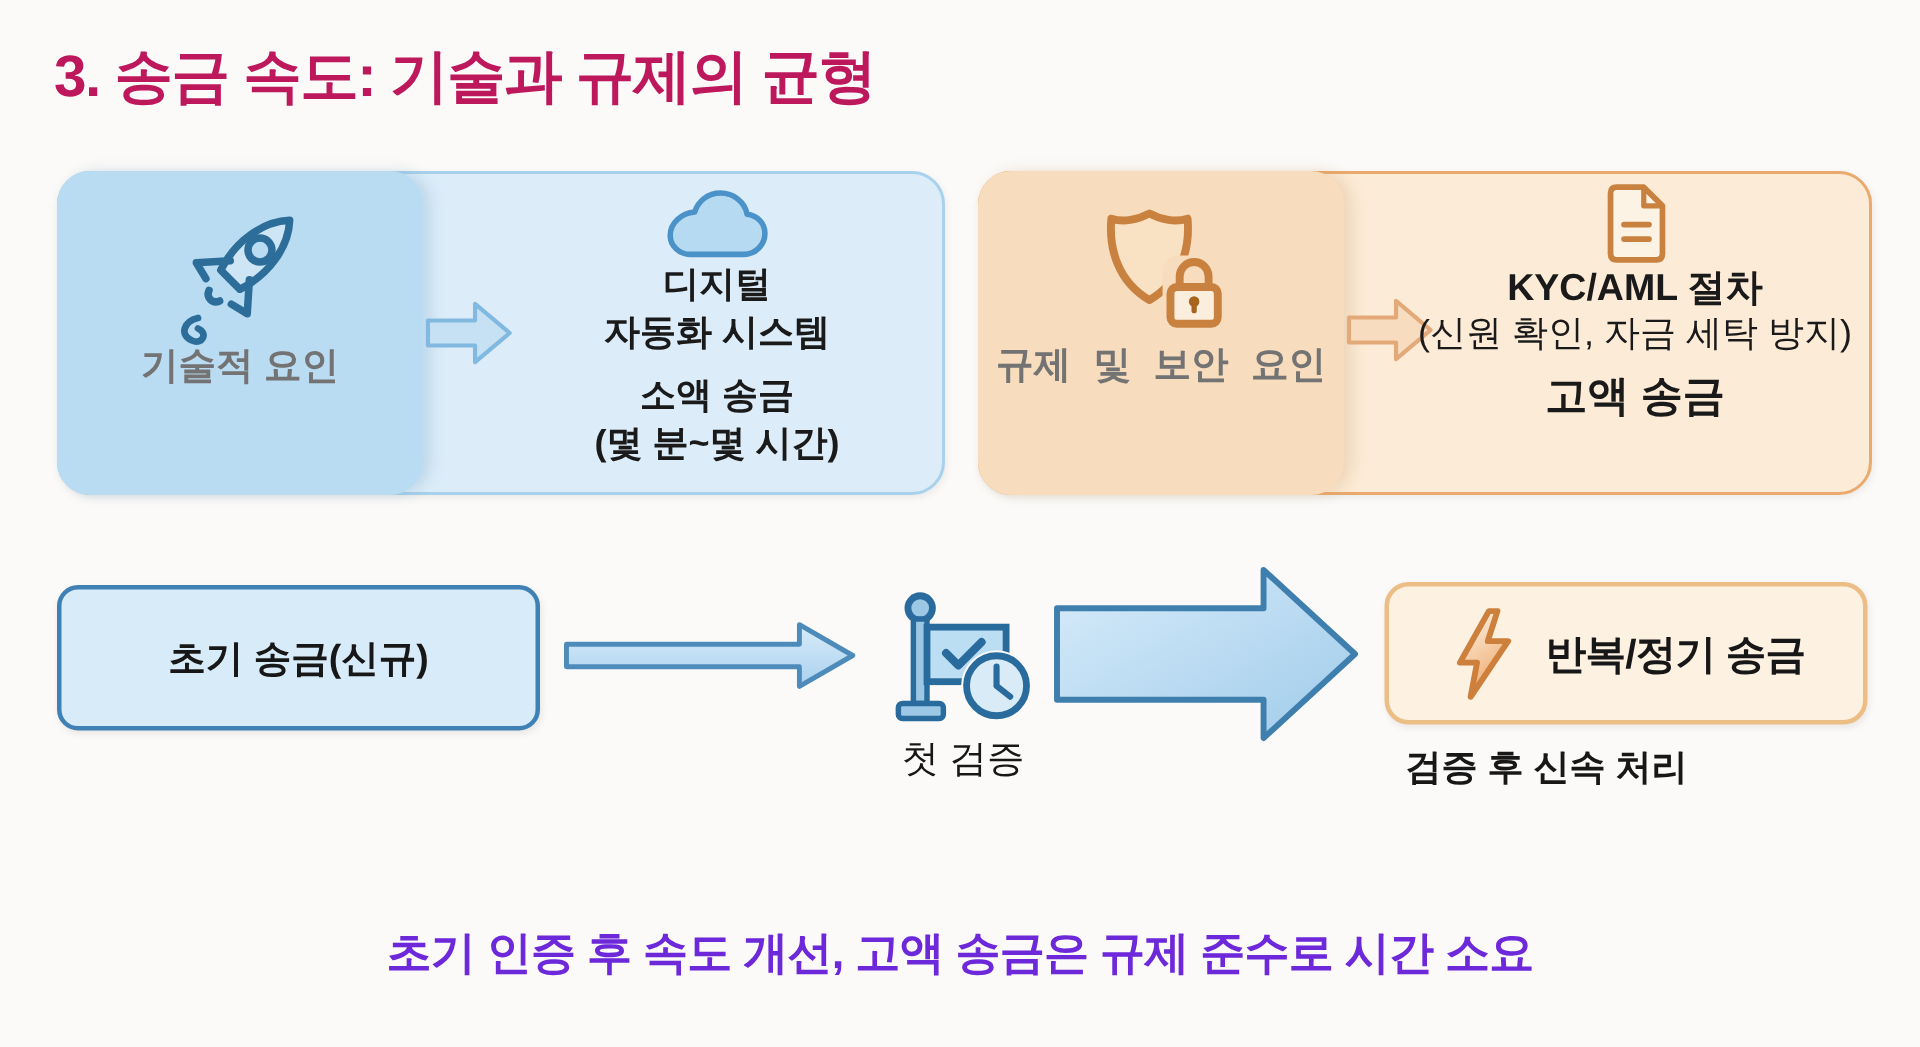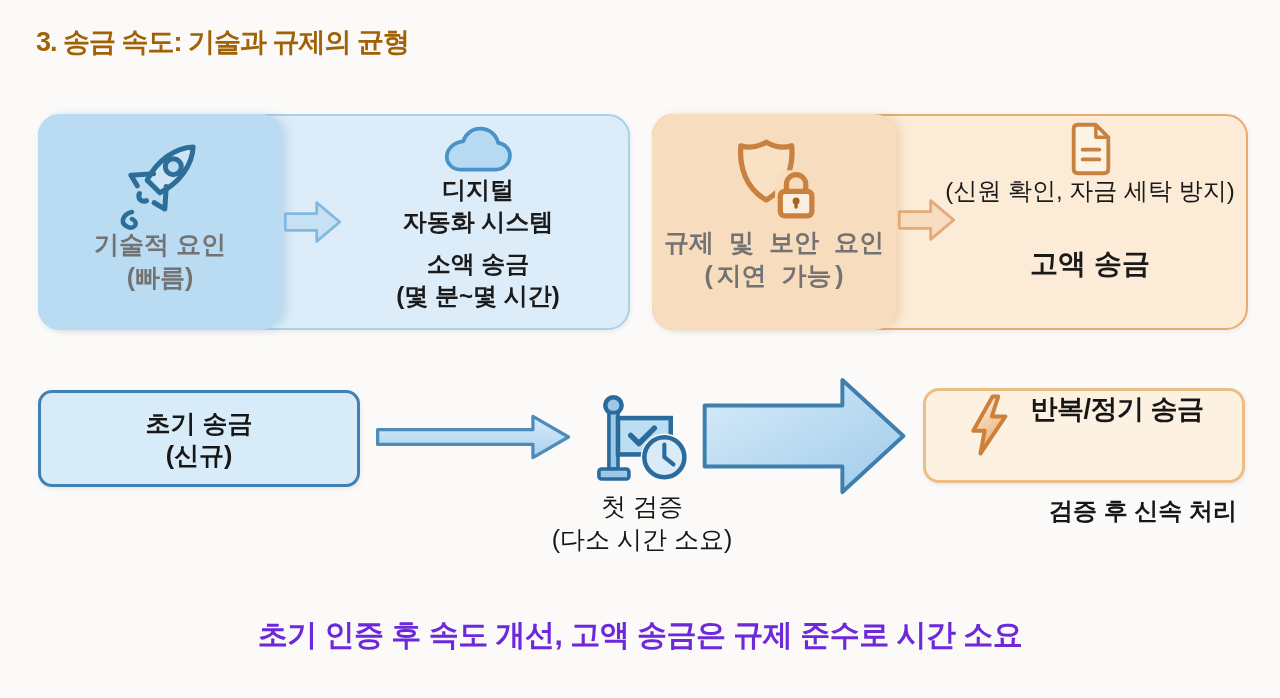--- a/index.html
+++ b/index.html
@@ -8,21 +8,21 @@
     font-family: "Liberation Sans", "DejaVu Sans", sans-serif;
     background: #fbfaf8;
     color: #171717;
     overflow: hidden;
   }
   .stage { position: relative; width: 1280px; height: 698px; background: #fbfaf8; }
   .abs { position: absolute; }
 
   .page-title {
     left: 36px; top: 24px; width: 900px;
-    font-size: 27px; font-weight: 800; letter-spacing: -1px; color: #a16207;
+    font-size: 39px; font-weight: 800; letter-spacing: -1px; color: #be185d;
   }
 
   
   .panel {
     top: 114px; height: 216px; border-radius: 22px;
     box-shadow: 1px 2px 4px rgba(110,110,110,.10);
   }
   .panel-blue  { left: 38px;  width: 592px; background: #dcedf9; border: 2px solid #a8d1ec; }
   .panel-orange{ left: 652px; width: 596px; background: #fcebd6; border: 2px solid #eaaa6e; }
   .panel-inner {
@@ -45,37 +45,37 @@
   .blue-case    { left: 328px; top: 248px; width: 300px; font-size: 24px; font-weight: 600; line-height: 32px; }
   .orange-detail{ left: 925px; top: 176px; width: 330px; }
   .orange-detail .t1 { display:block; font-size: 25px; font-weight: 800; line-height: 32px; }
   .orange-detail .t2 { display:block; font-size: 24px; font-weight: 500; line-height: 30px; }
   .orange-case  { left: 925px; top: 248px; width: 330px; font-size: 28px; font-weight: 600; line-height: 32px; }
 
   
   .start-box {
     left: 38px; top: 390px; width: 322px; height: 97px;
     background: #d8ebf8; border: 3px solid #3f81b4; border-radius: 14px;
-    display: flex; flex-direction: column; align-items: center; justify-content: center;
+    display: flex; flex-direction: row; align-items: center; justify-content: center;
     font-size: 25px; font-weight: 800; line-height: 32px;
     box-shadow: 1px 2px 4px rgba(110,110,110,.12);
   }
   .check-caption {
     left: 512px; top: 490px; width: 260px; text-align: center;
     font-size: 25px; font-weight: 400; line-height: 33px;
   }
   .result-box {
     left: 923px; top: 388px; width: 322px; height: 95px;
     background: #fdf1e2; border: 3px solid #ecbe85; border-radius: 16px;
-    display: flex; align-items: flex-start; justify-content: center; gap: 16px;
+    display: flex; align-items: center; justify-content: center; gap: 16px;
     box-shadow: 1px 2px 4px rgba(110,110,110,.12);
   }
   .result-label { font-size: 27px; font-weight: 800; letter-spacing: -0.5px; }
   .result-caption {
-    left: 937px; top: 495px; width: 300px; text-align: right;
+    left: 937px; top: 495px; width: 300px; text-align: left;
     font-size: 24px; font-weight: 800;
   }
   .footer-note {
     left: 0; top: 615px; width: 1280px; text-align: center;
     font-size: 30px; font-weight: 800; letter-spacing: -0.5px; color: #6d28d9;
   }
   svg { display: block; }
 </style>
 </head>
 <body>
@@ -93,21 +93,20 @@
       <circle cx="52" cy="32" r="8" fill="#b9dcf2"></circle>
       <path d="M43,51 L28,68 L40,71"></path>
       <path d="M61,51 L76,68 L64,71"></path>
       <path d="M47,75 C49,80 55,80 57,75"></path>
     </g>
     <path d="M22,82 c-9,2 -13,11 -4,15 c7,3 11,-5 4,-8" fill="none" stroke="#2c6e99" stroke-width="4.5" stroke-linecap="round"></path>
   </svg>
 
   <div class="abs inner-label inner-label-blue">
     <span class="dt-line">기술적 요인</span>
-    <span class="dt-line">(빠름)</span>
   </div>
 
   <svg class="abs" style="left:282px; top:198px;" width="62" height="48" viewBox="0 0 64 52">
     <polygon points="2,17 36,17 36,5 61,26 36,47 36,35 2,35" fill="#c6e1f4" stroke="#82b9e0" stroke-width="3" stroke-linejoin="round"></polygon>
   </svg>
 
   <svg class="abs" style="left:439px; top:125px;" width="78" height="52" viewBox="0 0 100 70">
     <path d="M26,60 H74 C85,60 93,51 93,41 C93,32 86,25 77,24 C75,13 65,5 53,5 C42,5 33,12 30,22 C18,23 8,32 8,43 C8,52 16,60 26,60 Z" fill="#b6daf1" stroke="#4a92c8" stroke-width="5" stroke-linejoin="round"></path>
   </svg>
 
@@ -127,35 +126,35 @@
     <path d="M33,6 C42,11 53,13 62,10 C64,33 57,58 33,72 C9,58 2,33 4,10 C13,13 24,11 33,6 Z" fill="#f9e2c4" stroke="#c9813f" stroke-width="6" stroke-linejoin="round"></path>
     <rect x="43" y="38" width="50" height="56" rx="12" fill="#f7dcbd"></rect>
     <path d="M56,62 v-8 a11,11 0 0 1 22,0 v8" fill="none" stroke="#c9813f" stroke-width="6" stroke-linecap="round"></path>
     <rect x="49" y="62" width="36" height="28" rx="5" fill="#fceedd" stroke="#c9813f" stroke-width="6"></rect>
     <circle cx="67" cy="73" r="4" fill="#a8641f"></circle>
     <rect x="65" y="74" width="4" height="8" rx="2" fill="#a8641f"></rect>
   </svg>
 
   <div class="abs inner-label inner-label-orange">
     <span class="dt-line">규제 및 보안 요인</span>
-    <span class="dt-line">(지연 가능)</span>
   </div>
 
   <svg class="abs" style="left:896px; top:196px;" width="62" height="48" viewBox="0 0 64 52">
     <polygon points="2,17 36,17 36,5 61,26 36,47 36,35 2,35" fill="#f8dcc0" stroke="#e3a979" stroke-width="3" stroke-linejoin="round"></polygon>
   </svg>
 
   <svg class="abs" style="left:1068px; top:122px;" width="46" height="54" viewBox="0 0 66 78">
     <path d="M14,4 H40 L58,22 V68 Q58,74 52,74 H14 Q8,74 8,68 V10 Q8,4 14,4 Z" fill="#fdf3e4" stroke="#c8813f" stroke-width="5.5" stroke-linejoin="round"></path>
     <path d="M40,5 V22 H57" fill="none" stroke="#c8813f" stroke-width="5" stroke-linejoin="round"></path>
     <line x1="21" y1="40" x2="45" y2="40" stroke="#c8813f" stroke-width="5.5" stroke-linecap="round"></line>
     <line x1="21" y1="54" x2="45" y2="54" stroke="#c8813f" stroke-width="5.5" stroke-linecap="round"></line>
   </svg>
 
   <div class="abs detail-text orange-detail">
+    <span class="t1">KYC/AML 절차</span>
     <span class="t2">(신원 확인, 자금 세탁 방지)</span>
   </div>
   <div class="abs detail-text orange-case">
     <span class="dt-line">고액 송금</span>
   </div>
 
   <div class="abs start-box">
     <span>초기 송금</span>
     <span>(신규)</span>
   </div>
@@ -176,21 +175,20 @@
     <rect x="12" y="83" width="33" height="11" rx="3" fill="#9cc8e6" stroke="#2a6b9d" stroke-width="4"></rect>
     <rect x="33" y="27" width="58" height="40" fill="#bcdef3" stroke="#2a6b9d" stroke-width="5"></rect>
     <path d="M47,46 l9,9 l17,-17" fill="none" stroke="#2a6b9d" stroke-width="6" stroke-linecap="round" stroke-linejoin="round"></path>
     <circle cx="84" cy="70" r="26" fill="#fbfaf8"></circle>
     <circle cx="84" cy="70" r="22" fill="#d8ebf7" stroke="#2a6b9d" stroke-width="5"></circle>
     <path d="M84,70 V56 M84,70 L94,78" fill="none" stroke="#2a6b9d" stroke-width="4.5" stroke-linecap="round"></path>
   </svg>
 
   <div class="abs check-caption">
     <span class="dt-line">첫 검증</span>
-    <span class="dt-line">(다소 시간 소요)</span>
   </div>
 
   <svg class="abs" style="left:702px; top:376px;" width="206" height="120" viewBox="0 0 208 122">
     <defs>
       <linearGradient id="gBig" x1="0" y1="0" x2="1" y2="1">
         <stop offset="0" stop-color="#d8ecfa"></stop>
           <stop offset="1" stop-color="#9fcbea"></stop>
       </linearGradient>
     </defs>
     <polygon points="2,30 142,30 142,4 204,61 142,118 142,92 2,92" fill="url(#gBig)" stroke="#3f7fae" stroke-width="4" stroke-linejoin="round"></polygon>

